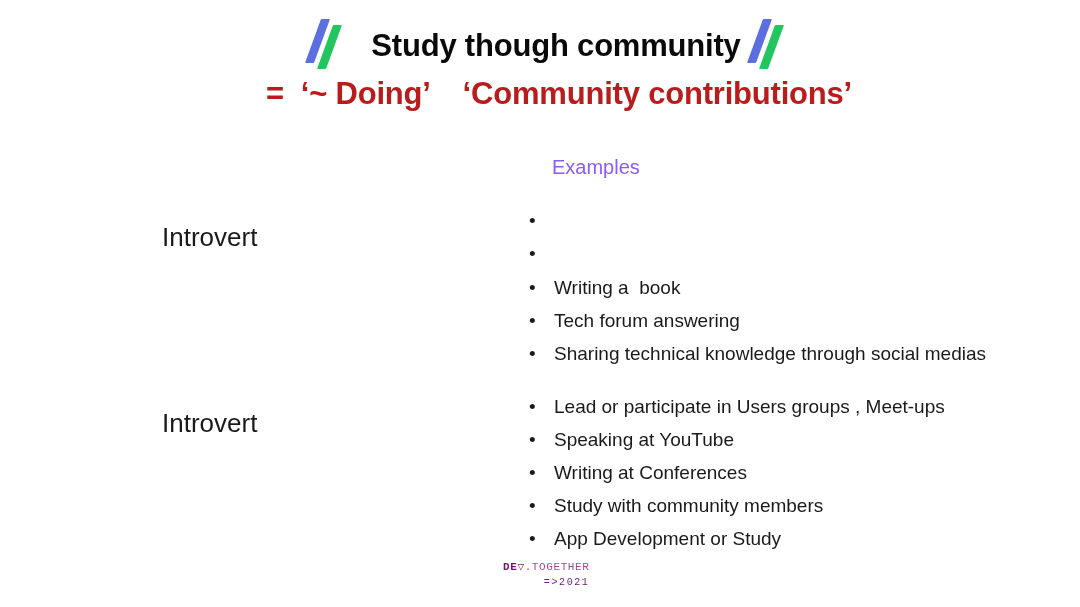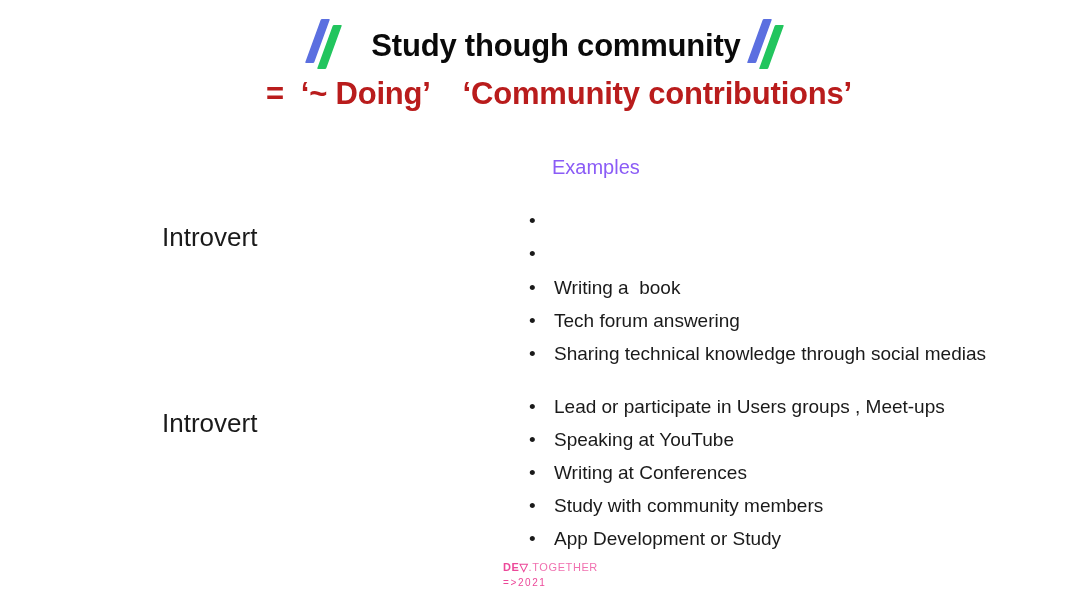--- a/index.html
+++ b/index.html
@@ -123,23 +123,24 @@
   }
   .bullet-text {
     white-space: pre;
   }
 
   
   .footer-logo {
     position: absolute;
     left: 487px;
     top: 561px;
-    font-family: Liberation Sans, sans-serif;
-    color: #ec4899;
+    font-family: Liberation Mono, monospace;
+    color: #701a75;
     line-height: 13px;
+    text-align: right;
   }
   .footer-logo .logo-main {
     font-size: 11px;
     letter-spacing: 0.6px;
     font-weight: bold;
     white-space: pre;
   }
   .footer-logo .logo-main .dim { font-weight: normal; opacity: 0.78; }
   .footer-logo .logo-year {
     font-size: 10px;

